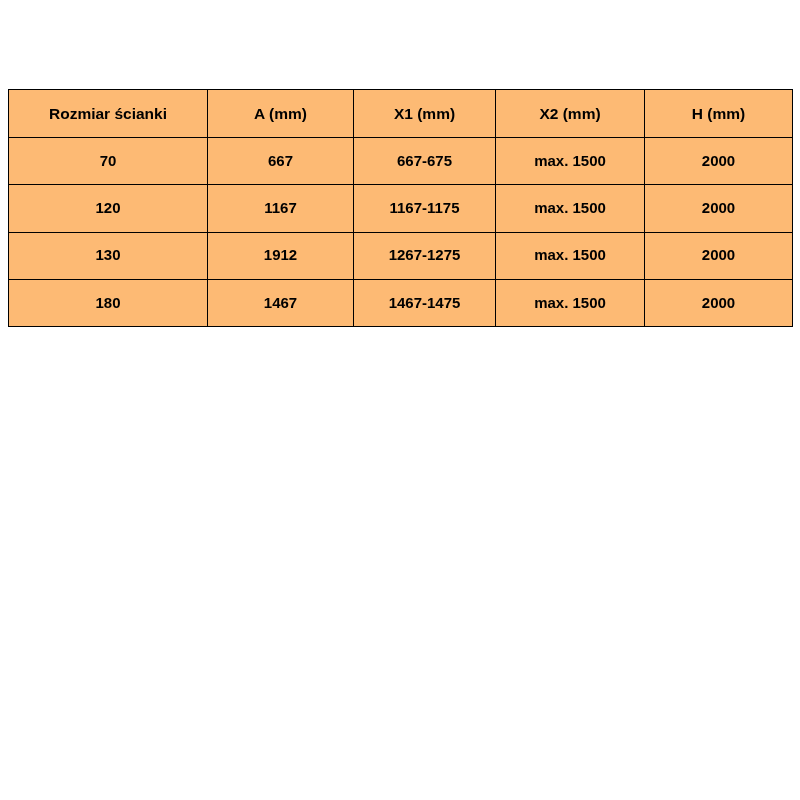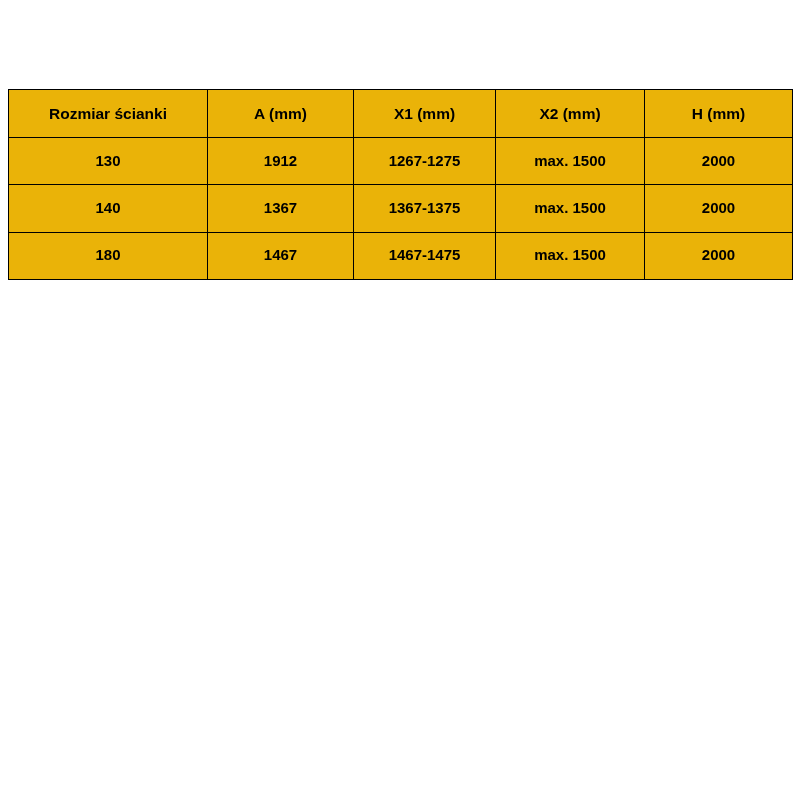--- a/index.html
+++ b/index.html
@@ -23,21 +23,21 @@
   .table-wrap {
     position: absolute;
     left: 8px;
     top: 89px;
     width: 784px;
   }
   table.spec {
     border-collapse: collapse;
     width: 784px;
     table-layout: fixed;
-    background: #eab308;
+    background: #fdba74;
   }
   table.spec th,
   table.spec td {
     border: 1px solid #000000;
     text-align: center;
     vertical-align: middle;
     font-size: 15px;
     font-weight: bold;
     color: #000000;
     padding: 0;
@@ -72,30 +72,37 @@
         <tr>
           <th>Rozmiar ścianki</th>
           <th>A (mm)</th>
           <th>X1 (mm)</th>
           <th>X2 (mm)</th>
           <th>H (mm)</th>
         </tr>
       </thead>
       <tbody>
         <tr>
-          <td>130</td>
-          <td>1912</td>
-          <td>1267-1275</td>
+          <td>70</td>
+          <td>667</td>
+          <td>667-675</td>
           <td>max. 1500</td>
           <td>2000</td>
         </tr>
         <tr>
-          <td>140</td>
-          <td>1367</td>
-          <td>1367-1375</td>
+          <td>120</td>
+          <td>1167</td>
+          <td>1167-1175</td>
+          <td>max. 1500</td>
+          <td>2000</td>
+        </tr>
+        <tr>
+          <td>130</td>
+          <td>1912</td>
+          <td>1267-1275</td>
           <td>max. 1500</td>
           <td>2000</td>
         </tr>
         <tr>
           <td>180</td>
           <td>1467</td>
           <td>1467-1475</td>
           <td>max. 1500</td>
           <td>2000</td>
         </tr>

